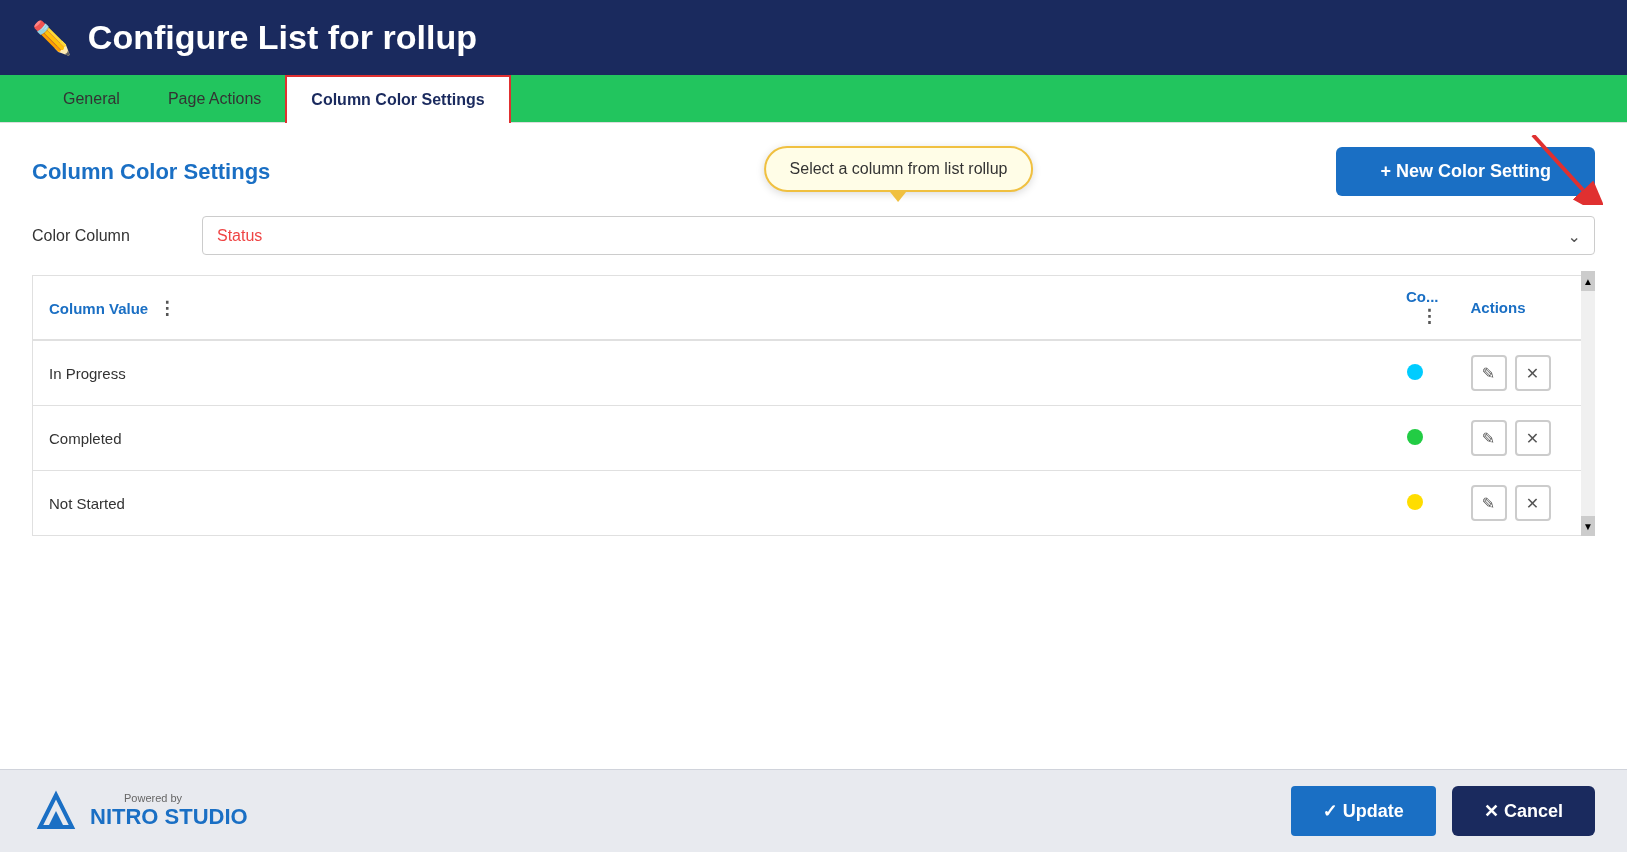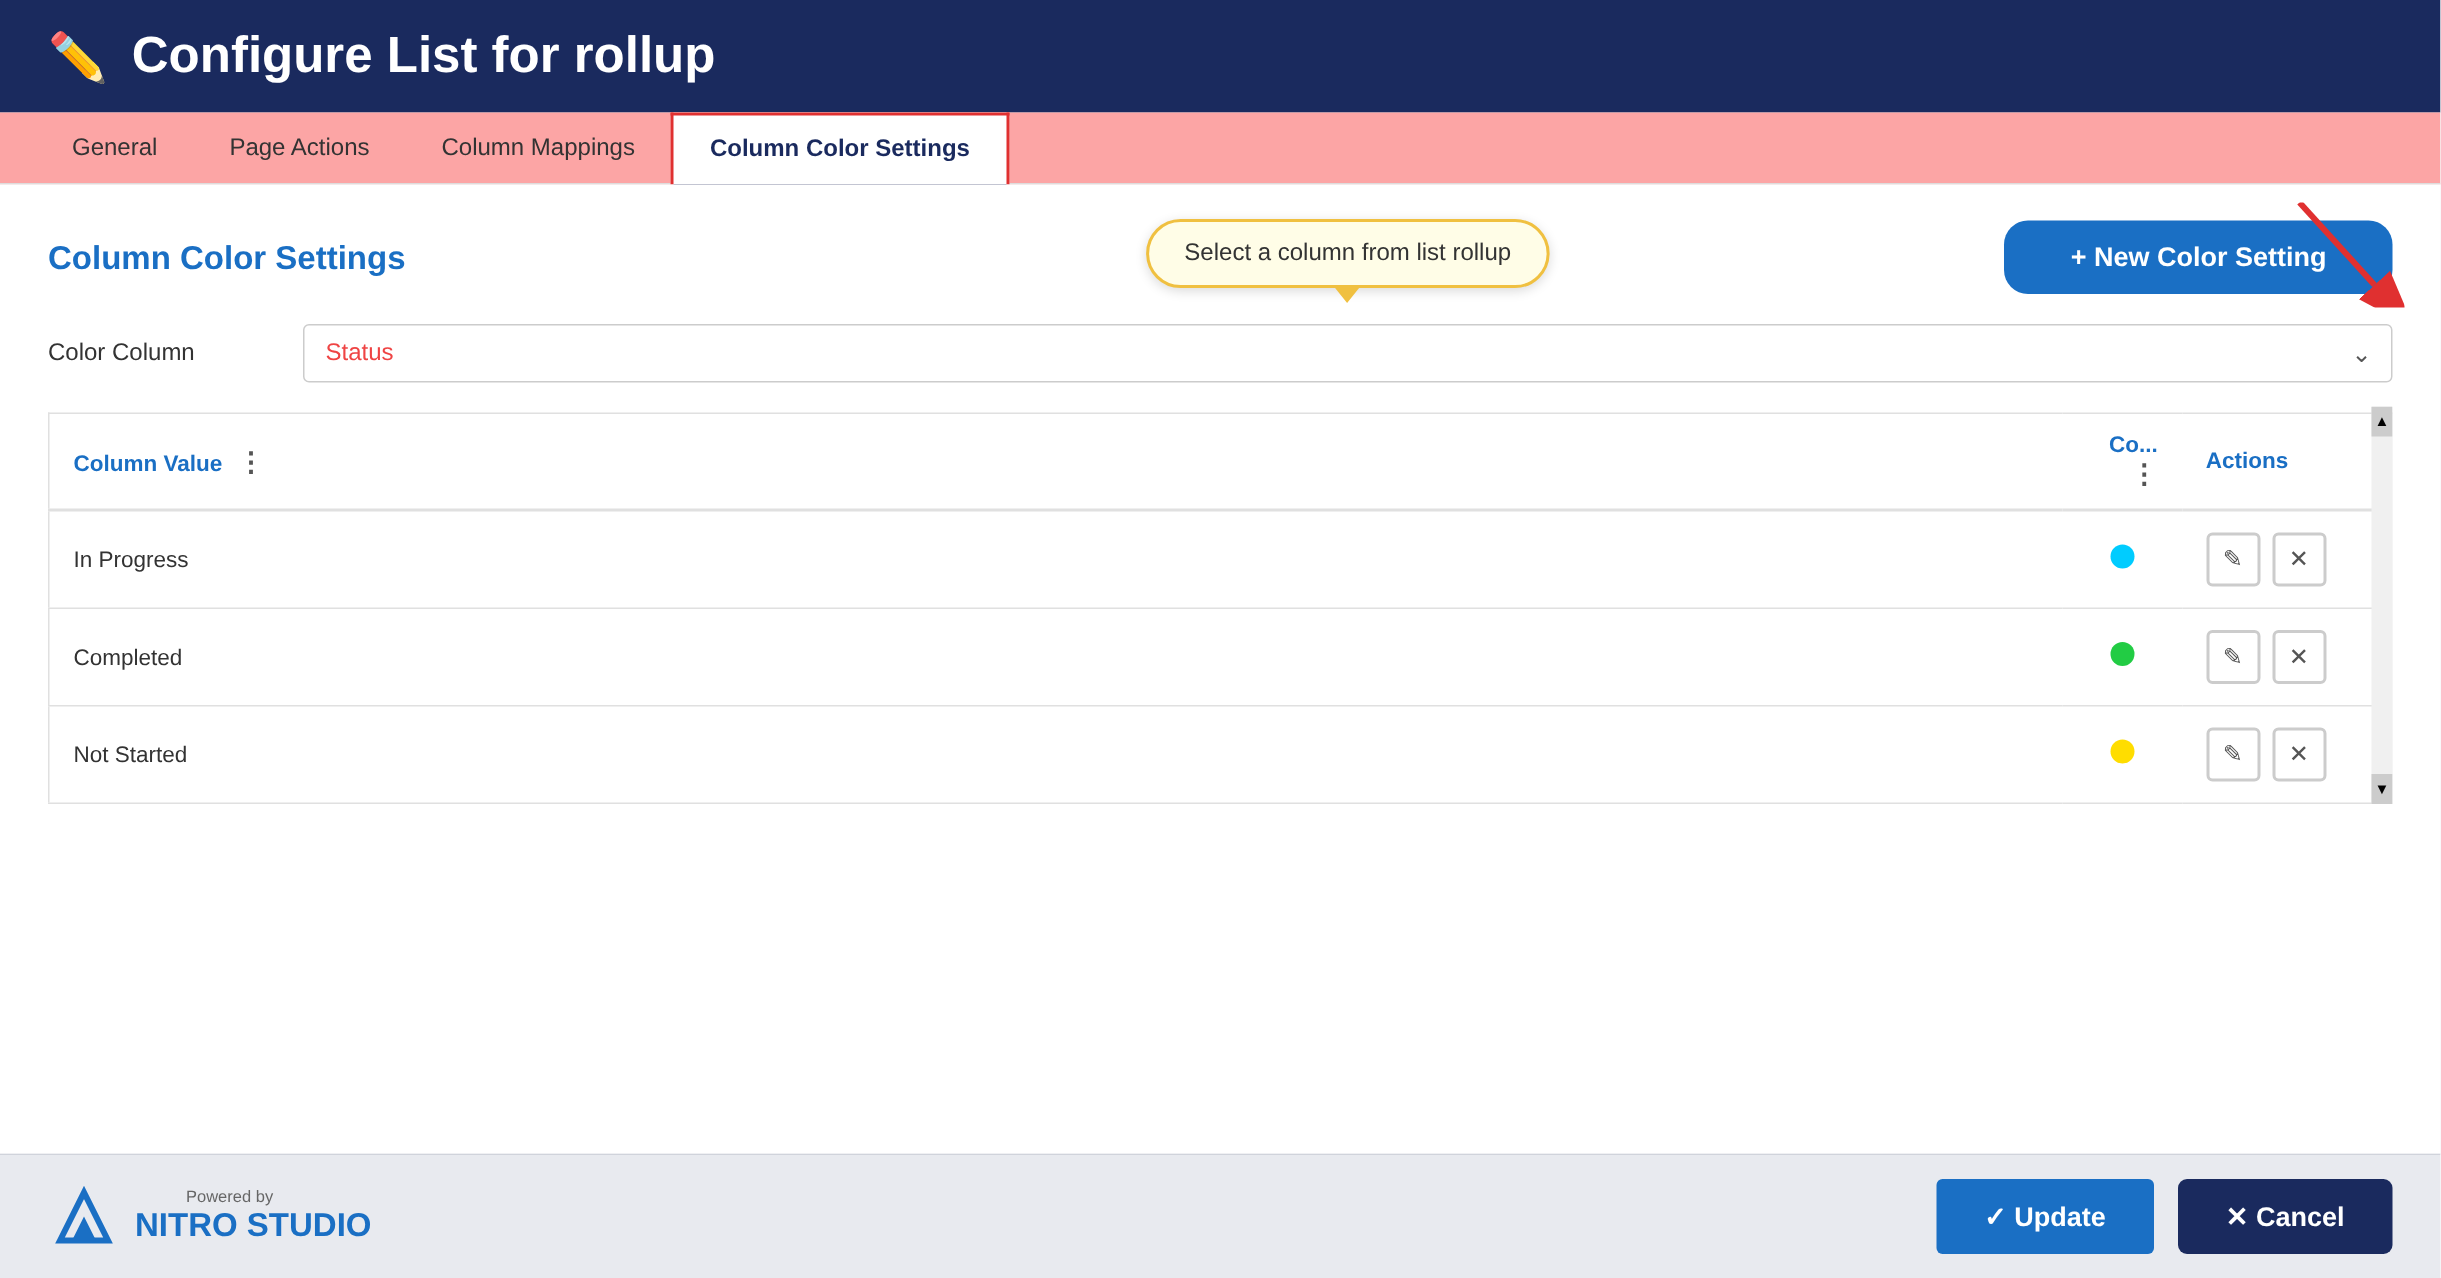--- a/index.html
+++ b/index.html
@@ -18,25 +18,25 @@
       font-size: 32px;
     }
     .header-title {
       font-size: 34px;
       font-weight: bold;
       color: white;
     }
 
     
     .tab-bar {
-      background: #fca5a5;
+      background: #22c55e;
       border-bottom: 1px solid #ddd;
       display: flex;
       align-items: flex-end;
-      padding: 0 24px;
+      padding: 0 39px;
       gap: 0;
     }
     .tab {
       padding: 14px 24px;
       cursor: pointer;
       font-size: 16px;
       color: #333;
       border: none;
       background: none;
       position: relative;
@@ -78,21 +78,21 @@
     }
     .section-title {
       font-size: 22px;
       font-weight: bold;
       color: #1a6fc4;
     }
     .new-color-btn {
       background: #1a6fc4;
       color: white;
       border: none;
-      border-radius: 16px;
+      border-radius: 6px;
       padding: 14px 44px;
       font-size: 18px;
       font-weight: bold;
       cursor: pointer;
       display: flex;
       align-items: center;
       gap: 8px;
     }
 
     
@@ -349,21 +349,20 @@
 <body>
 
 <div class="header">
   <span class="header-icon">✏️</span>
   <span class="header-title">Configure List for rollup</span>
 </div>
 
 <div class="tab-bar">
   <button class="tab">General</button>
   <button class="tab">Page Actions</button>
-  <button class="tab">Column Mappings</button>
   <button class="tab active">Column Color Settings</button>
 </div>
 
 <div class="main-content">
 
   <div class="section-header-row">
     <span class="section-title">Column Color Settings</span>
 
     <div class="red-arrow-container">
       <svg width="90" height="70" viewBox="0 0 90 70">

